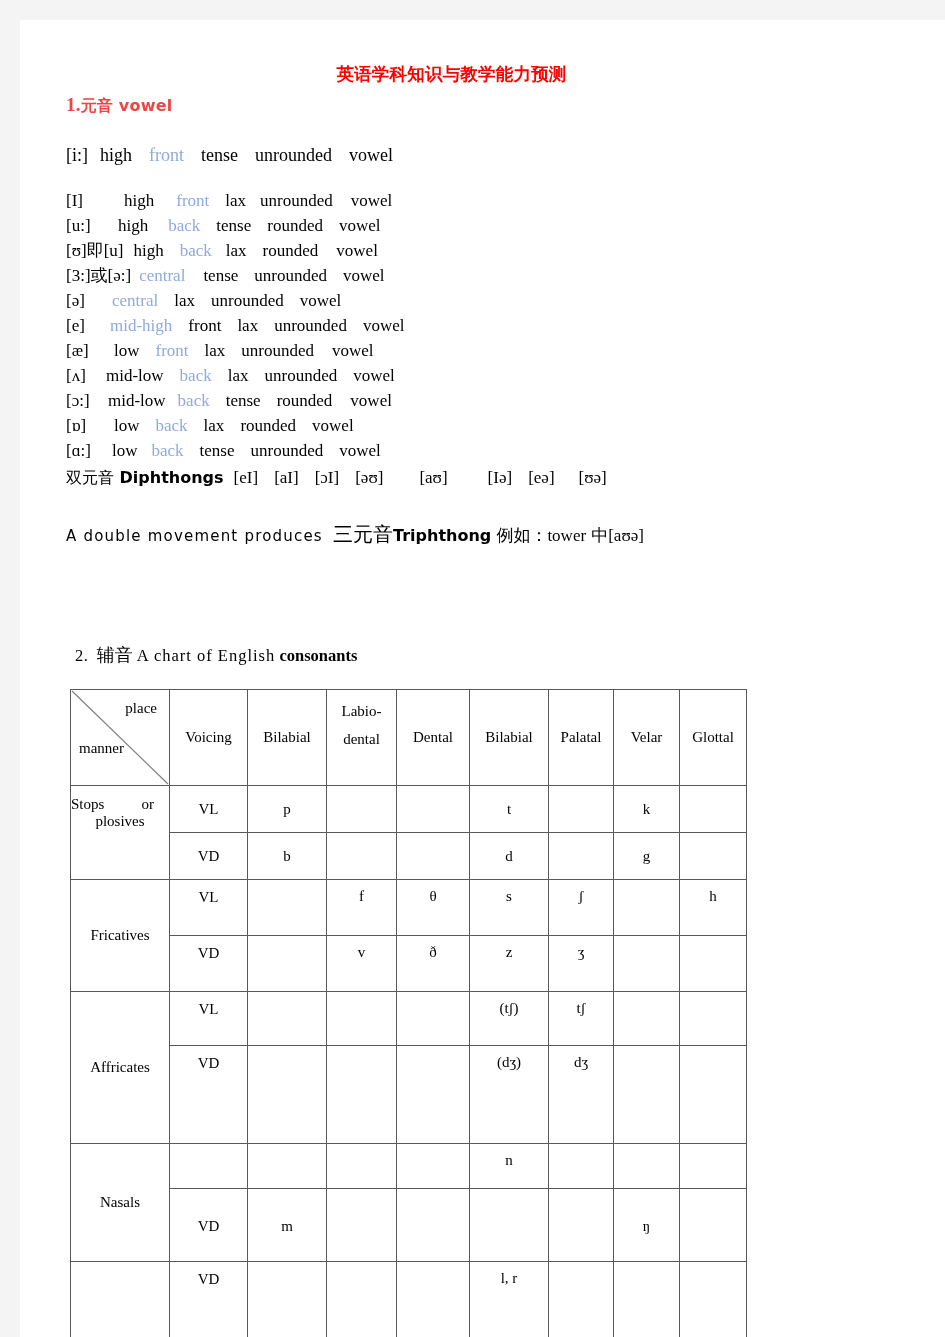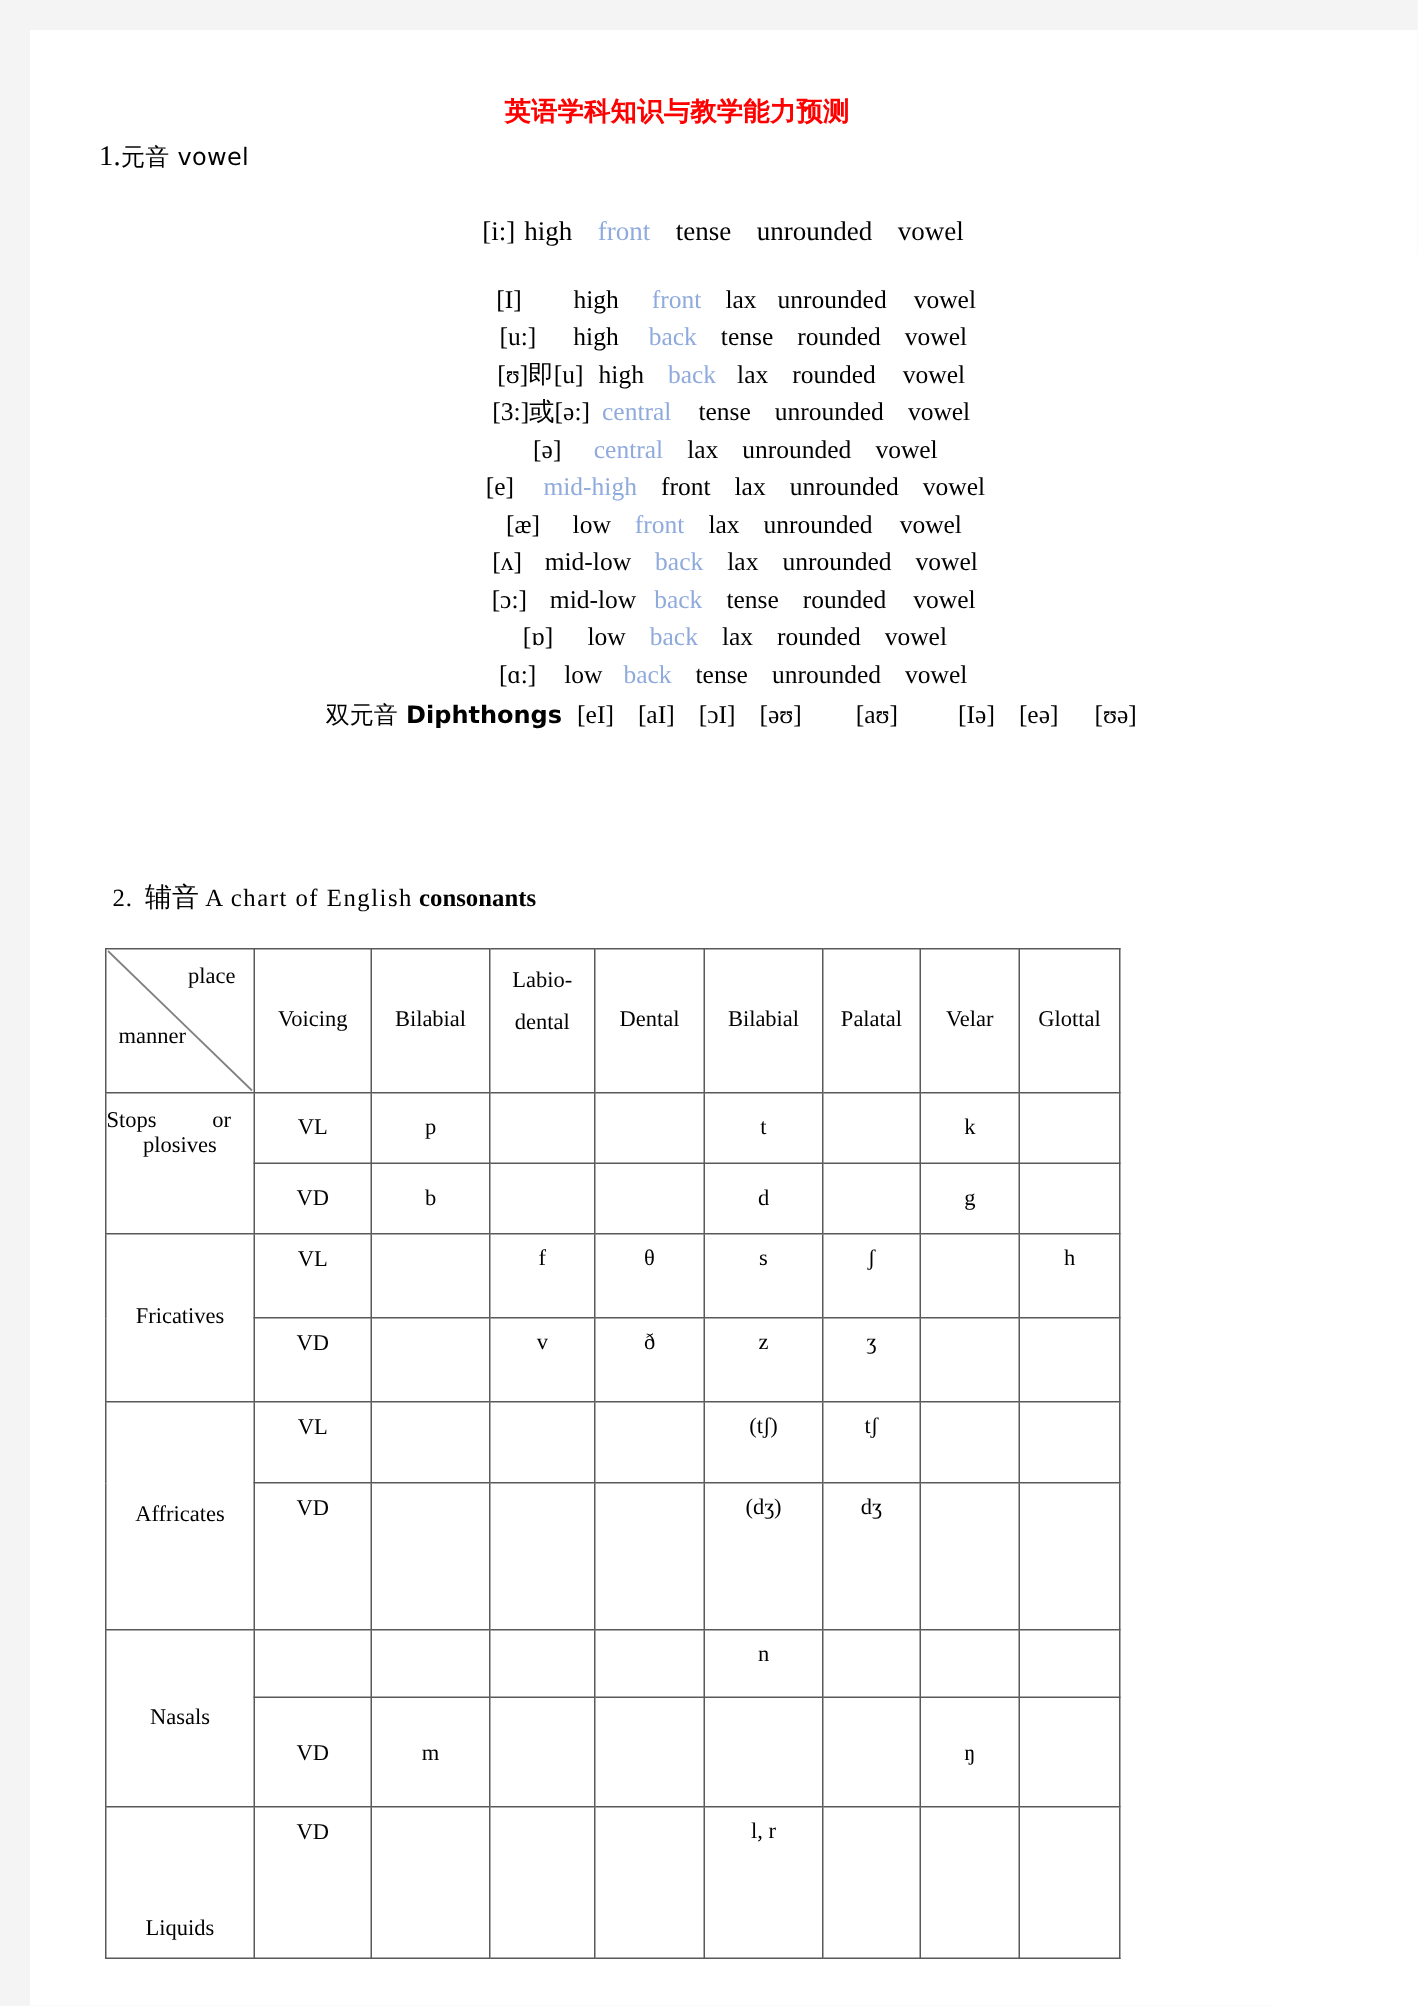--- a/index.html
+++ b/index.html
@@ -46,34 +46,33 @@
     font-size: 16px;
     font-family: "DejaVu Sans", "Liberation Sans", sans-serif;
     font-weight: bold;
     color: #000;
     margin: 28px 0 0 17px;
     letter-spacing: 0.2px;
   }
   .h-sub {
     font-size: 16px;
     font-family: "DejaVu Sans", "Liberation Sans", sans-serif;
-    font-weight: normal;
-    color: #000000;
+    font-weight: bold;
+    color: #ef4444;
     margin: 8px 0 0 17px;
     letter-spacing: 0.2px;
   }
   .h-sub .num {
     font-family: "Liberation Serif", serif;
     font-size: 19px;
   }
 
   
   .vowel-block {
     margin: 26px 0 0 17px;
-    text-align: center;
   }
   .v-first {
     font-size: 18px;
     line-height: 1.35;
     white-space: nowrap;
     margin-bottom: 21px;
   }
   .v-first .sym { display:inline-block; min-width: 34px; }
   .v-first .w { display:inline-block; margin-right: 17px; }
 
@@ -227,20 +226,23 @@
           <div class="v-row"><span class="sym">[ɔ:]</span><span style="display: inline-block; width: 12px;"></span><span class="w">mid-low</span><span style="display: inline-block; width: 12px;"></span><span class="w blue">back</span><span style="display: inline-block; width: 16px;"></span><span class="w">tense</span><span style="display: inline-block; width: 16px;"></span><span class="w">rounded</span><span style="display: inline-block; width: 18px;"></span><span class="w">vowel</span></div>
           <div class="v-row"><span class="sym">[ɒ]</span><span style="display: inline-block; width: 18px;"></span><span class="w">low</span><span style="display: inline-block; width: 16px;"></span><span class="w blue">back</span><span style="display: inline-block; width: 16px;"></span><span class="w">lax</span><span style="display: inline-block; width: 16px;"></span><span class="w">rounded</span><span style="display: inline-block; width: 16px;"></span><span class="w">vowel</span></div>
           <div class="v-row"><span class="sym">[ɑ:]</span><span style="display: inline-block; width: 16px;"></span><span class="w">low</span><span style="display: inline-block; width: 14px;"></span><span class="w blue">back</span><span style="display: inline-block; width: 16px;"></span><span class="w">tense</span><span style="display: inline-block; width: 16px;"></span><span class="w">unrounded</span><span style="display: inline-block; width: 16px;"></span><span class="w">vowel</span></div>
         </div>
 
       <div class="dip-row">
         <span class="dip-label"><span class="cn">双元音</span> <span>Diphthongs</span></span><span id="dip-items"><span style="display: inline-block; width: 10px;"></span><span class="dp">[eI]</span><span style="display: inline-block; width: 16px;"></span><span class="dp">[aI]</span><span style="display: inline-block; width: 16px;"></span><span class="dp">[ɔI]</span><span style="display: inline-block; width: 16px;"></span><span class="dp">[əʊ]</span><span style="display: inline-block; width: 36px;"></span><span class="dp">[aʊ]</span><span style="display: inline-block; width: 40px;"></span><span class="dp">[Iə]</span><span style="display: inline-block; width: 16px;"></span><span class="dp">[eə]</span><span style="display: inline-block; width: 24px;"></span><span class="dp">[ʊə]</span></span>
       </div>
     </div>
 
+    <div class="tri-row">
+      <span class="en">A double movement produces</span>&nbsp;&nbsp;<span class="cn-big">三元音</span><span class="tri-bold">Triphthong</span>&nbsp;<span class="cn-n">例如：</span><span class="ser">tower</span>&nbsp;<span class="cn-n">中</span><span class="ser">[aʊə]</span>
+    </div>
 
     <div class="cons-head">
       <span class="idx">2.</span>&nbsp;&nbsp;<span class="cn">辅音</span>&nbsp;<span class="mid">A chart of English</span>&nbsp;<b>consonants</b>
     </div>
 
     <table class="cons">
       <colgroup>
         <col style="width:99px">
           <col style="width:78px">
           <col style="width:79px">

